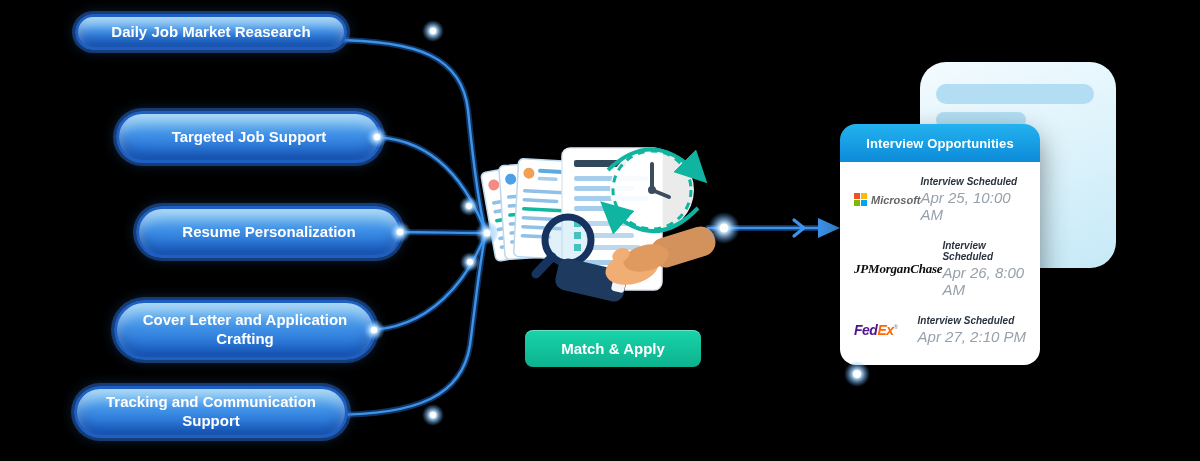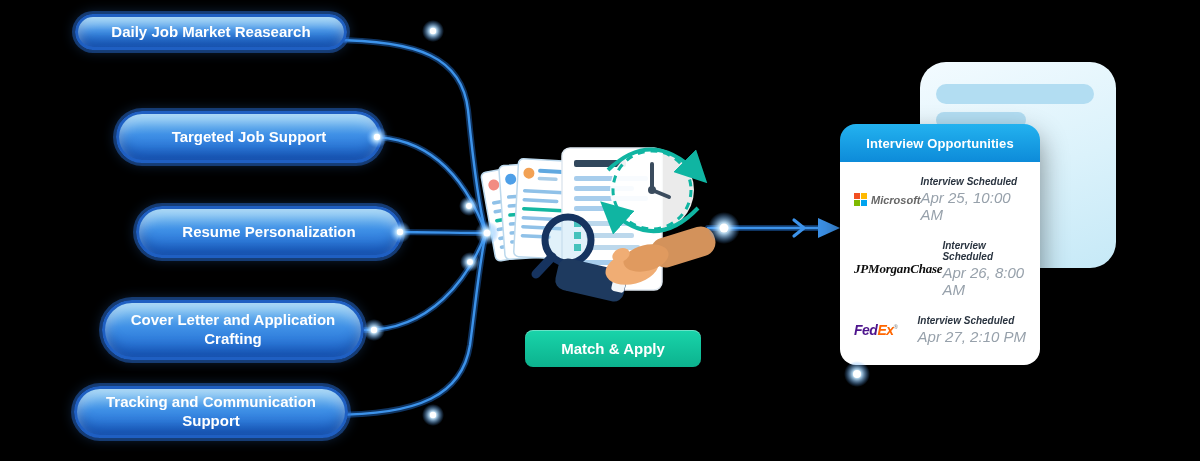--- a/index.html
+++ b/index.html
@@ -15,21 +15,21 @@
     position:absolute;display:flex;align-items:center;justify-content:center;
     border-radius:999px;text-align:center;color:#fff;font-weight:bold;font-size:15px;line-height:1.25;
     background:linear-gradient(180deg,#85c9f4 0%,#3f90e6 45%,#1a63cd 100%);
     border:3px solid #1f5fc2;
     box-shadow:0 0 0 3px rgba(40,110,220,.45), 0 0 14px rgba(60,140,240,.35), inset 0 8px 12px rgba(255,255,255,.35), inset 0 -8px 12px rgba(10,40,110,.35);
     z-index:3;padding:4px 18px;box-sizing:border-box;cursor:pointer;
   }
   .pill-1{left:75px;top:14px;width:272px;height:36px;}
   .pill-2{left:116px;top:111px;width:266px;height:52px;}
   .pill-3{left:136px;top:206px;width:266px;height:52px;}
-  .pill-4{left:102px;top:300px;width:262px;height:60px;}
+  .pill-4{left:114px;top:300px;width:262px;height:60px;}
   .pill-5{left:74px;top:386px;width:274px;height:52px;}
 
   
   .match-btn{
     position:absolute;left:505px;top:330px;width:176px;height:37px;z-index:4;
     display:flex;align-items:center;justify-content:center;border-radius:8px;
     background:linear-gradient(180deg,#19d4aa 0%,#0cb28e 100%);
     color:#fff;font-weight:bold;font-size:15px;cursor:pointer;
     box-shadow:0 4px 12px rgba(0,0,0,.5), inset 0 1px 0 rgba(255,255,255,.35);
     margin-left:20px;

